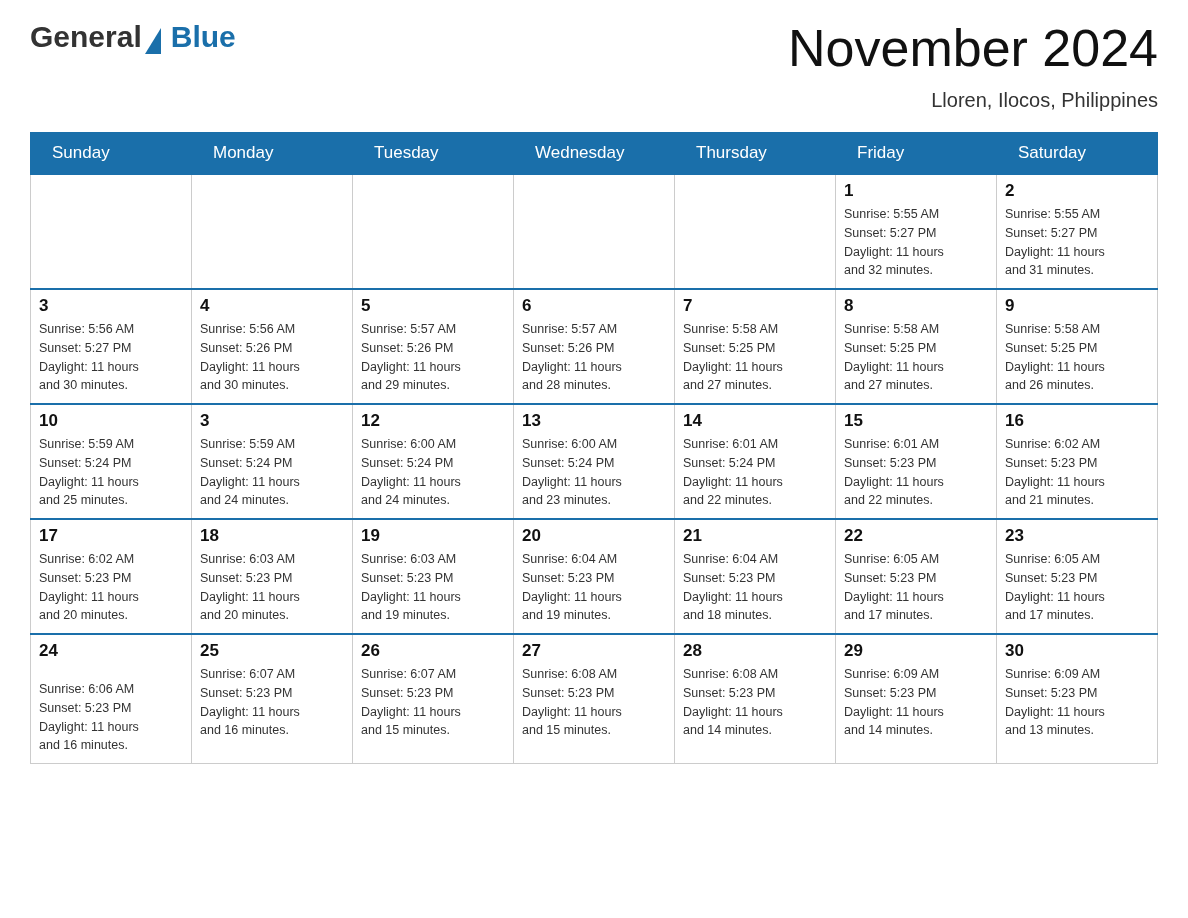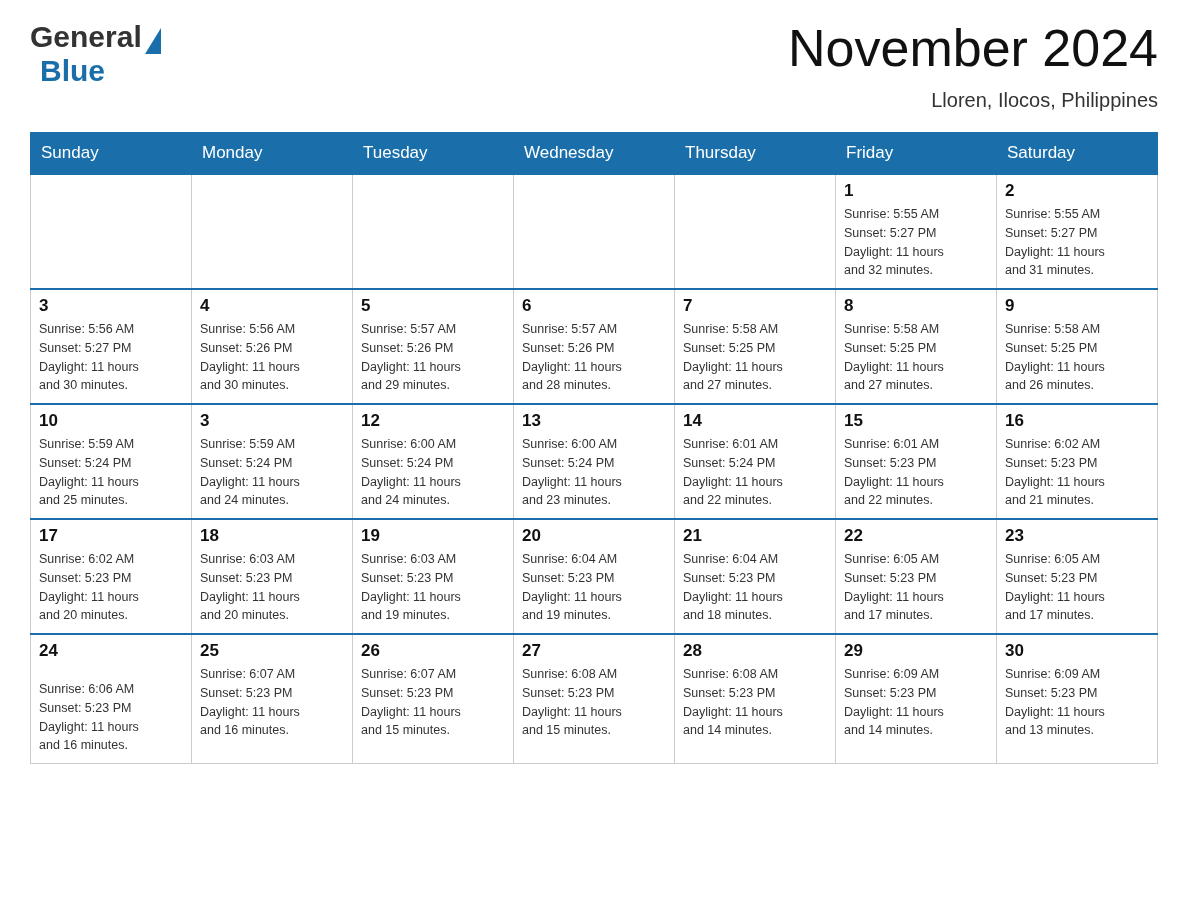--- a/index.html
+++ b/index.html
@@ -11,21 +11,20 @@
       padding: 20px 30px;
     }
     .header {
       display: flex;
       justify-content: space-between;
       align-items: flex-start;
       margin-bottom: 20px;
     }
     .logo-wrapper {
       display: flex;
-      flex-direction: column;
       align-items: flex-start;
     }
     .logo-line1 {
       display: flex;
       align-items: flex-end;
     }
     .logo-line2 {
       display: flex;
       align-items: center;
       margin-left: 0px;
@@ -48,21 +47,21 @@
     .calendar {
       width: 100%;
       border-collapse: collapse;
       border: 1px solid #1a6faa;
     }
     .calendar th {
       background-color: #1a6faa;
       color: #fff;
       font-size: 17px;
       font-weight: normal;
-      padding: 10px 10px;
+      padding: 10px 21px;
       text-align: left;
       border: 1px solid #1a6faa;
     }
     .calendar td {
       vertical-align: top;
       padding: 6px 8px 8px 8px;
       border: 1px solid #ccc;
       border-top: 2px solid #1a6faa;
       width: 14.28%;
       min-height: 110px;

